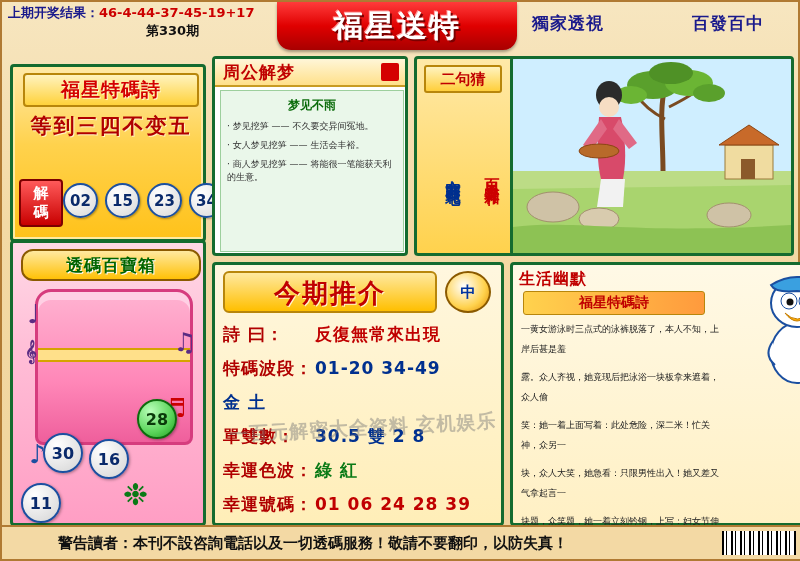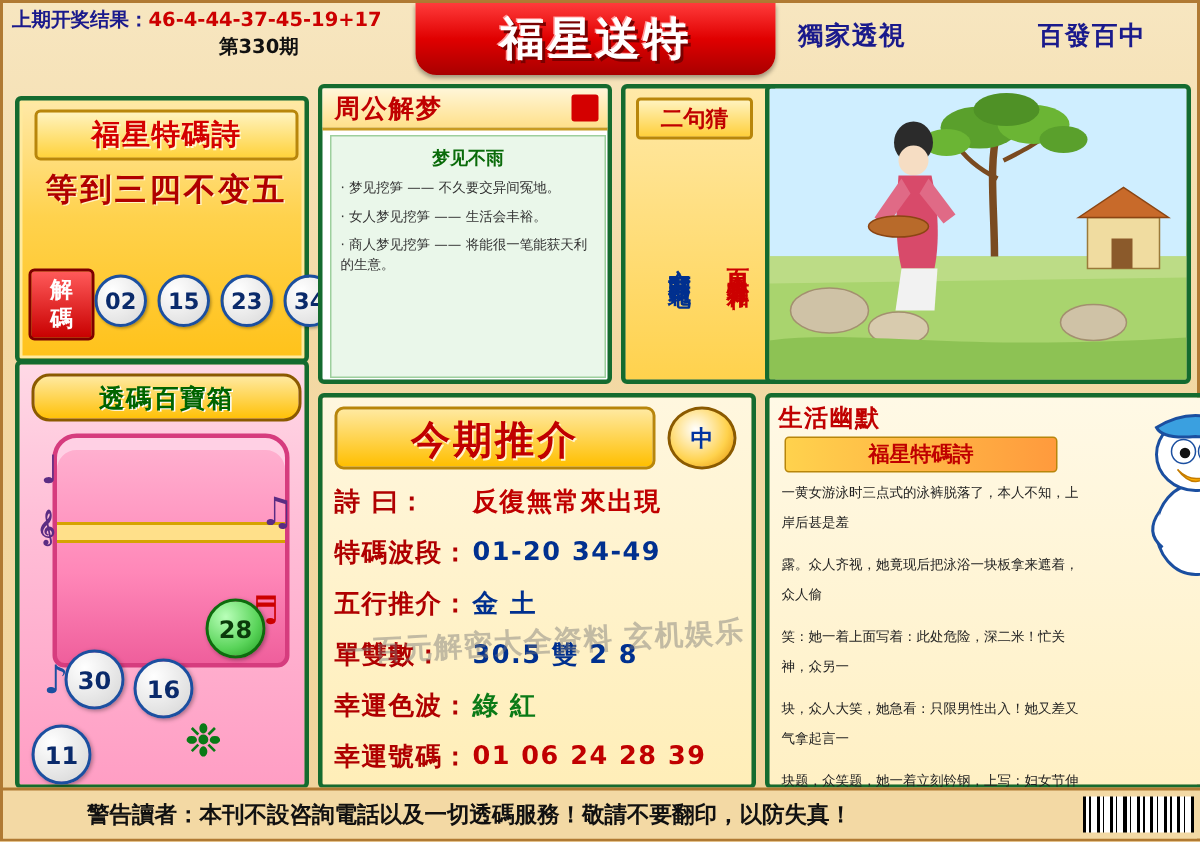--- a/index.html
+++ b/index.html
@@ -372,21 +372,20 @@
     <div class="pick-rows">
       <div class="prow">
         <div class="plabel">詩 曰：</div>
         <div class="pvalue red">反復無常來出現</div>
       </div>
       <div class="prow">
         <div class="plabel">特碼波段：</div>
         <div class="pvalue">01-20 34-49</div>
       </div>
       <div class="prow">
-        <div class="plabel">五行推介：</div>
         <div class="pvalue">金 土</div>
       </div>
       <div class="prow">
         <div class="plabel">單雙數：</div>
         <div class="pvalue">30.5 雙 2 8</div>
       </div>
       <div class="prow">
         <div class="plabel">幸運色波：</div>
         <div class="pvalue green">綠 紅</div>
       </div>

